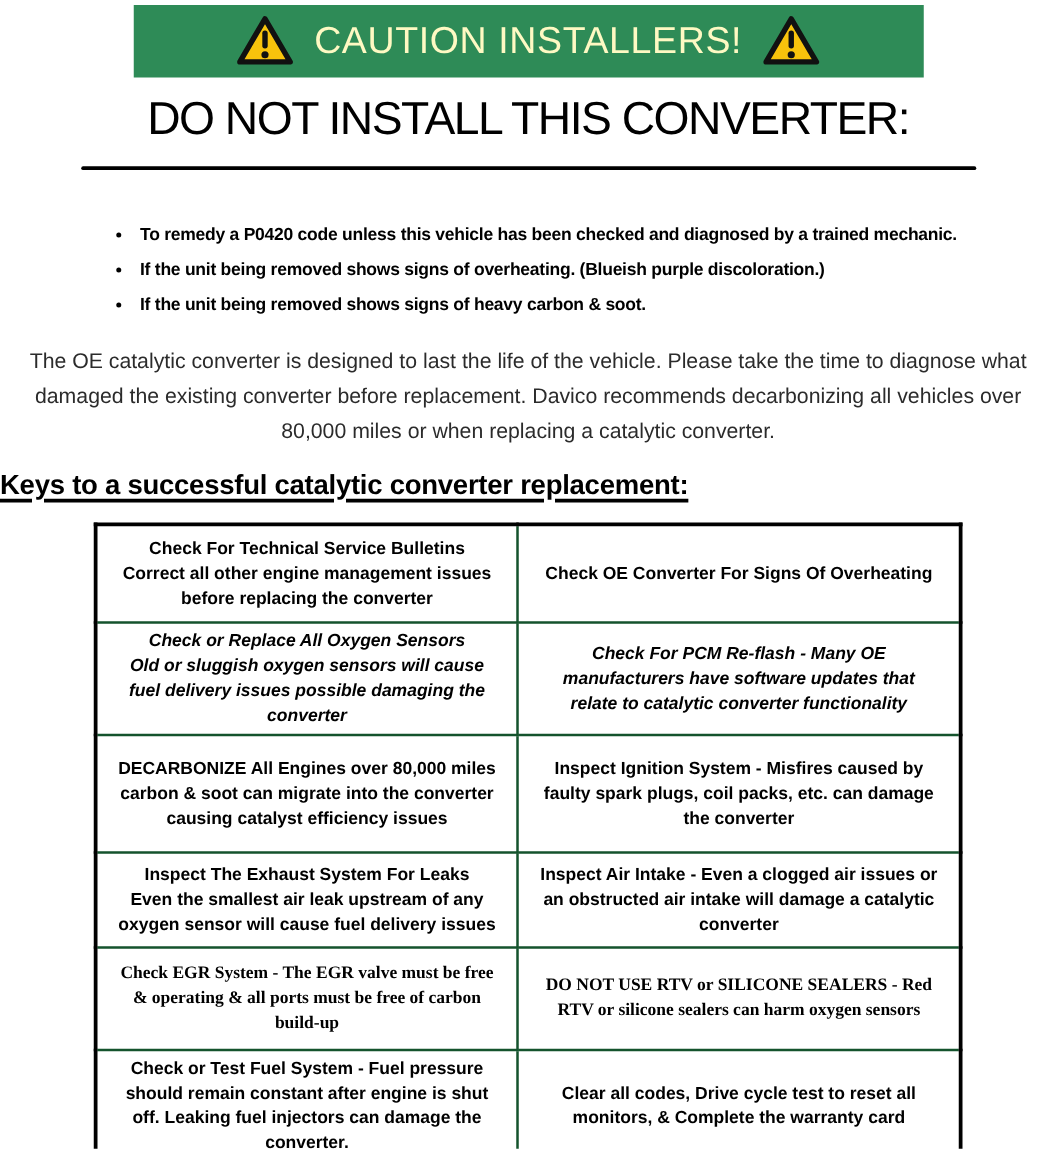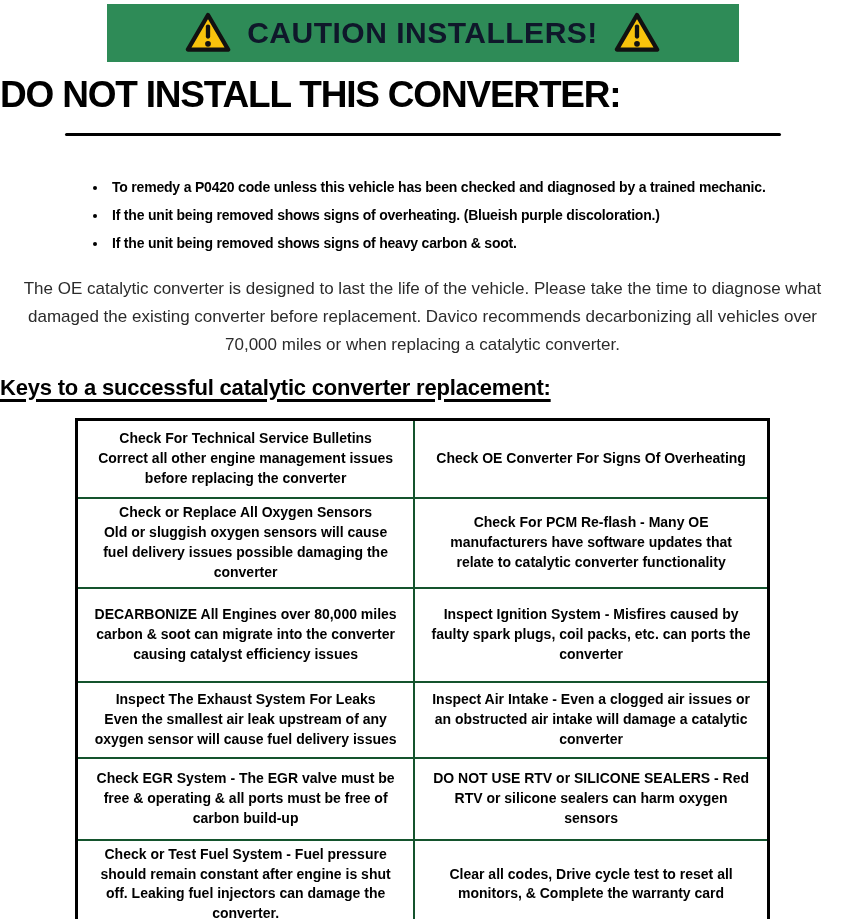--- a/index.html
+++ b/index.html
@@ -15,34 +15,34 @@
 
   
   .banner {
     width: 632px; height: 58px;
     margin: 4px auto 0;
     background: #2e8b57;
     display: flex; align-items: center; justify-content: center;
     gap: 16px;
   }
   .banner-text {
-    color: #0f172a;
-    font-weight: bold;
+    color: #fef9c3;
+    font-weight: normal;
     font-size: 30px;
     letter-spacing: 0.5px;
     white-space: nowrap;
   }
   .tri { display: block; }
 
   
   .headline {
     margin: 13px 0 12px;
-    text-align: left;
+    text-align: center;
     font-size: 37px;
-    font-weight: bold;
+    font-weight: normal;
     letter-spacing: -1.2px;
     line-height: 1.1;
   }
 
   .divider {
     width: 716px; height: 3px;
     margin: 17px auto 0;
     background: #000;
     border-radius: 2px;
   }
@@ -92,24 +92,24 @@
     text-align: center;
     vertical-align: middle;
     font-weight: bold;
     font-size: 14px;
     line-height: 1.42;
     padding: 4px 16px;
     white-space: pre-line;
   }
   td.big { font-size: 14px; }
   tr.r0 { height: 79px; }
-  tr.r1 { height: 80px; }
+  tr.r1 { height: 80px; font-style: italic; }
   tr.r2 { height: 94px; }
   tr.r3 { height: 76px; margin-left: 32px; }
-  tr.r4 { height: 82px; }
+  tr.r4 { height: 82px; font-family: Liberation Serif, serif; }
   tr.r5 { height: 72px; }
 </style>
 </head>
 <body>
 
 <div class="page">
 
   <div class="banner">
     <svg class="tri" width="46" height="42" viewBox="0 0 64 58" aria-hidden="true">
       <path d="M32 4 L60 52 L4 52 Z" fill="#f8c30c" stroke="#111111" stroke-width="6" stroke-linejoin="round"></path>
@@ -127,21 +127,21 @@
   <h1 class="headline">DO NOT INSTALL THIS CONVERTER:</h1>
 
   <div class="divider"></div>
 
   <ul class="warnings">
     <li>To remedy a P0420 code unless this vehicle has been checked and diagnosed by a trained mechanic.</li>
     <li>If the unit being removed shows signs of overheating. (Blueish purple discoloration.)</li>
     <li>If the unit being removed shows signs of heavy carbon &amp; soot.</li>
   </ul>
 
-  <p class="intro">The OE catalytic converter is designed to last the life of the vehicle. Please take the time to diagnose what damaged the existing converter before replacement. Davico recommends decarbonizing all vehicles over 70,000 miles or when replacing a catalytic converter.</p>
+  <p class="intro">The OE catalytic converter is designed to last the life of the vehicle. Please take the time to diagnose what damaged the existing converter before replacement. Davico recommends decarbonizing all vehicles over 80,000 miles or when replacing a catalytic converter.</p>
 
   <h2 class="keys-heading">Keys to a successful catalytic converter replacement:</h2>
 
   <table class="tips">
     <colgroup>
       <col style="width:48.8%">
       <col style="width:51.2%">
     </colgroup>
     <tbody>
       <tr class="r0">
@@ -149,21 +149,21 @@
 Correct all other engine management issues before replacing the converter</td>
         <td class="big">Check OE Converter For Signs Of Overheating</td>
       </tr>
       <tr class="r1">
         <td>Check or Replace All Oxygen Sensors
 Old or sluggish oxygen sensors will cause fuel delivery issues possible damaging the converter</td>
         <td>Check For PCM Re-flash - Many OE manufacturers have software updates that relate to catalytic converter functionality</td>
       </tr>
       <tr class="r2">
         <td>DECARBONIZE All Engines over 80,000 miles carbon &amp; soot can migrate into the converter causing catalyst efficiency issues</td>
-        <td>Inspect Ignition System - Misfires caused by faulty spark plugs, coil packs, etc. can ports the converter</td>
+        <td>Inspect Ignition System - Misfires caused by faulty spark plugs, coil packs, etc. can damage the converter</td>
       </tr>
       <tr class="r3">
         <td>Inspect The Exhaust System For Leaks
 Even the smallest air leak upstream of any oxygen sensor will cause fuel delivery issues</td>
         <td>Inspect Air Intake - Even a clogged air issues or an obstructed air intake will damage a catalytic converter</td>
       </tr>
       <tr class="r4">
         <td>Check EGR System - The EGR valve must be free &amp; operating &amp; all ports must be free of carbon build-up</td>
         <td>DO NOT USE RTV or SILICONE SEALERS - Red RTV or silicone sealers can harm oxygen sensors</td>
       </tr>

